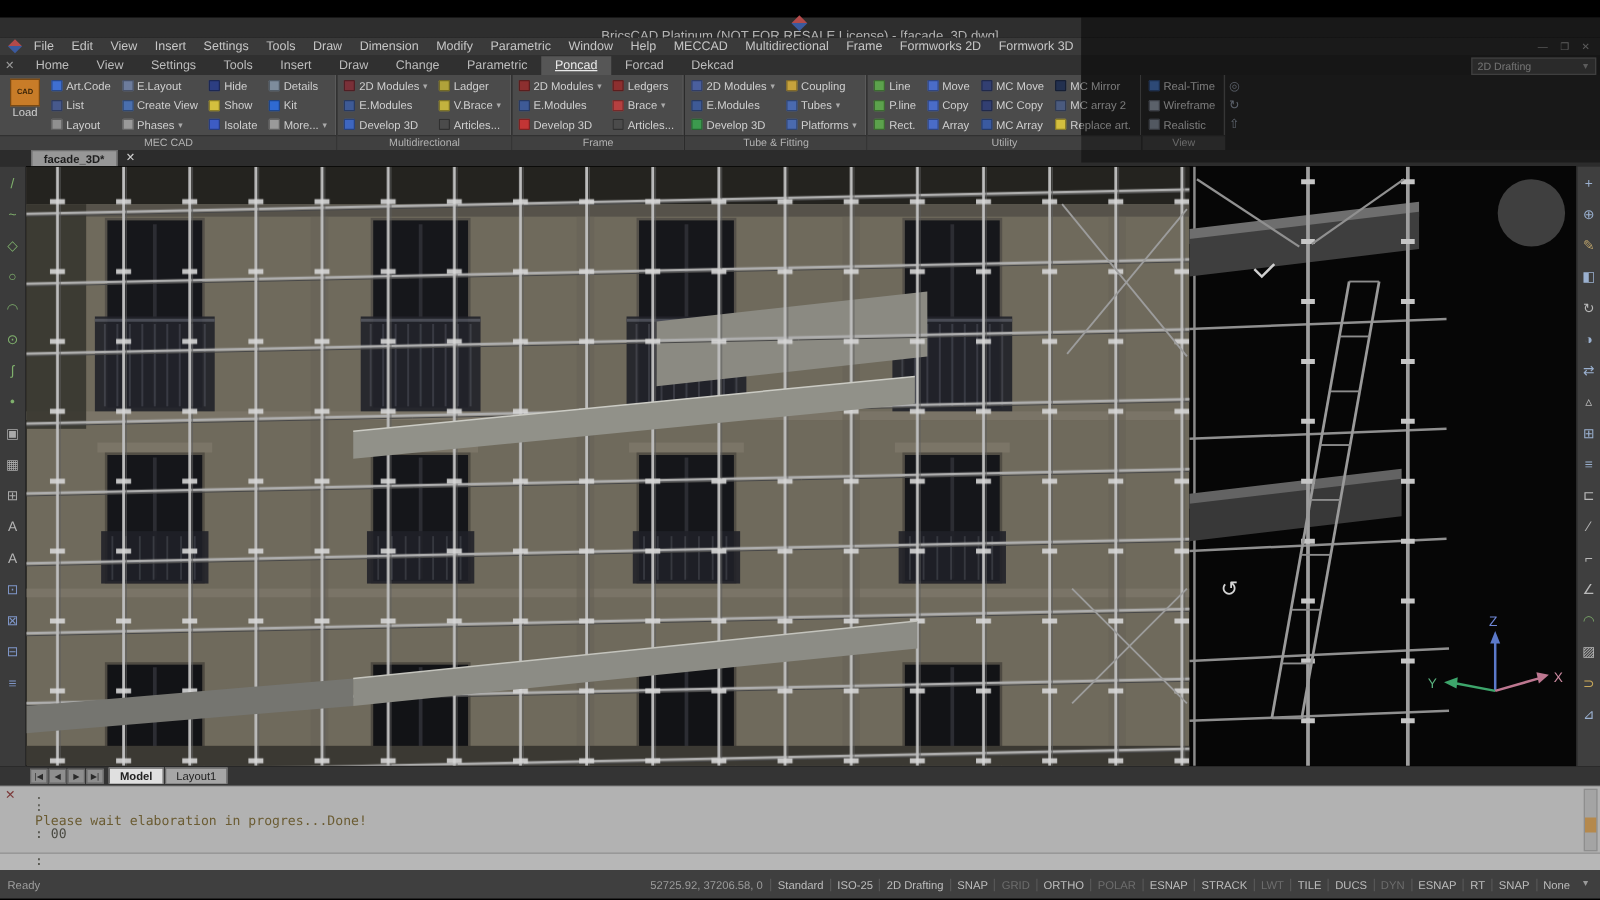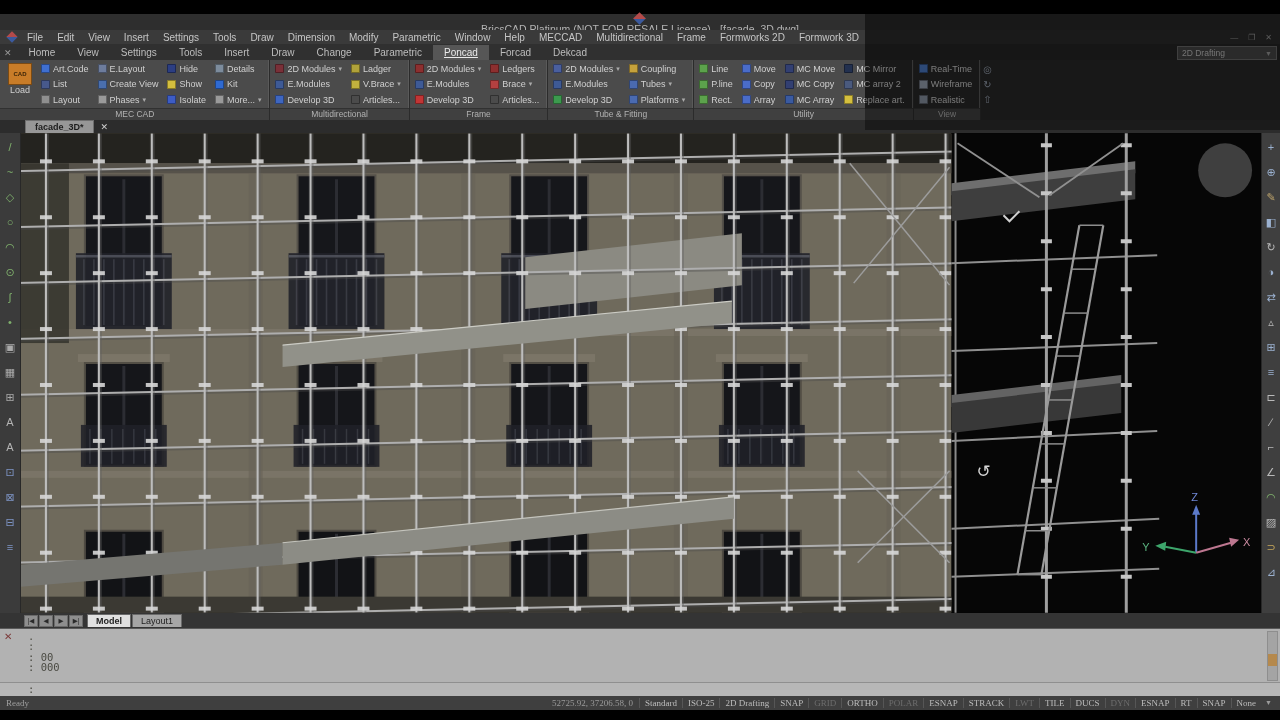--- a/index.html
+++ b/index.html
@@ -54,21 +54,21 @@
   .ltab{font-size:9px;color:#222;background:#a6a6a6;padding:1px 8px;border:1px solid #6a6a6a;border-bottom:none;margin-left:1px;}
   .ltab.active{background:#e0e0e0;font-weight:bold;}
   
   #cmd{height:67px;background:#b2b2b2;position:relative;border-top:1px solid #5a5a5a;}
   #cmd-close{position:absolute;left:4px;top:2px;color:#7c3a3a;font-size:10px;font-weight:bold;}
   #cmd-lines{position:absolute;left:28px;top:2px;right:16px;font-family:"DejaVu Sans Mono","Liberation Mono",monospace;font-size:10.5px;line-height:10.4px;}
   #cmd-input{position:absolute;left:0;right:0;bottom:0;height:13px;border-top:1px solid #8f8f8f;background:#b7b7b7;font-family:"DejaVu Sans Mono","Liberation Mono",monospace;font-size:10.5px;color:#4a4a42;padding-left:28px;}
   #cmd-scroll{position:absolute;right:2px;top:2px;bottom:15px;width:9px;background:#a4a4a4;border:1px solid #8e8e8e;}
   #cmd-thumb{position:absolute;left:0;right:0;top:22px;height:12px;background:#b5894d;}
   
-  #statusbar{height:14px;background:#3f3f3f;display:flex;align-items:center;font-size:9px;color:#9f9f9f;font-family:Liberation Serif, serif;}
+  #statusbar{height:23px;background:#3f3f3f;display:flex;align-items:center;font-size:9px;color:#9f9f9f;}
   #status-ready{padding-left:6px;}
   #status-coords{margin-left:auto;color:#9a9a9a;padding:0 6px;}
   .sfield{padding:0 5px;border-left:1px solid #565656;color:#bdbdbd;white-space:nowrap;}
   .sfield.dim{color:#6d6d6d;}
   #status-caret{padding:0 8px 0 4px;color:#9a9a9a;font-size:7px;}
   #bar-bottom{height:12px;background:#000;}
 </style>
 </head>
 <body>
 
@@ -711,22 +711,22 @@
         <span class="ltab active"><span>Model</span></span>
         <span class="ltab"><span>Layout1</span></span>
       </span>
   </div>
 
   <div id="cmd" class="row">
     <span id="cmd-close">✕</span>
     <div id="cmd-lines">
         <div class="cmd-line"><span style="color: rgb(85, 85, 77);">.</span></div>
         <div class="cmd-line"><span style="color: rgb(85, 85, 77);">:</span></div>
+        <div class="cmd-line"><span style="color: rgb(107, 92, 51);">Please wait elaboration in progres...Done!</span></div>
         <div class="cmd-line"><span style="color: rgb(74, 74, 66);">: 00</span></div>
-        <div class="cmd-line"><span style="color: rgb(74, 74, 66);">: 000</span></div>
       </div>
     <div id="cmd-input">:</div>
     <div id="cmd-scroll">
         <div id="cmd-thumb"></div>
       </div>
   </div>
 
   <div id="statusbar" class="row">
     <span id="status-ready">Ready</span>
     <span id="status-coords">52725.92, 37206.58, 0</span>

